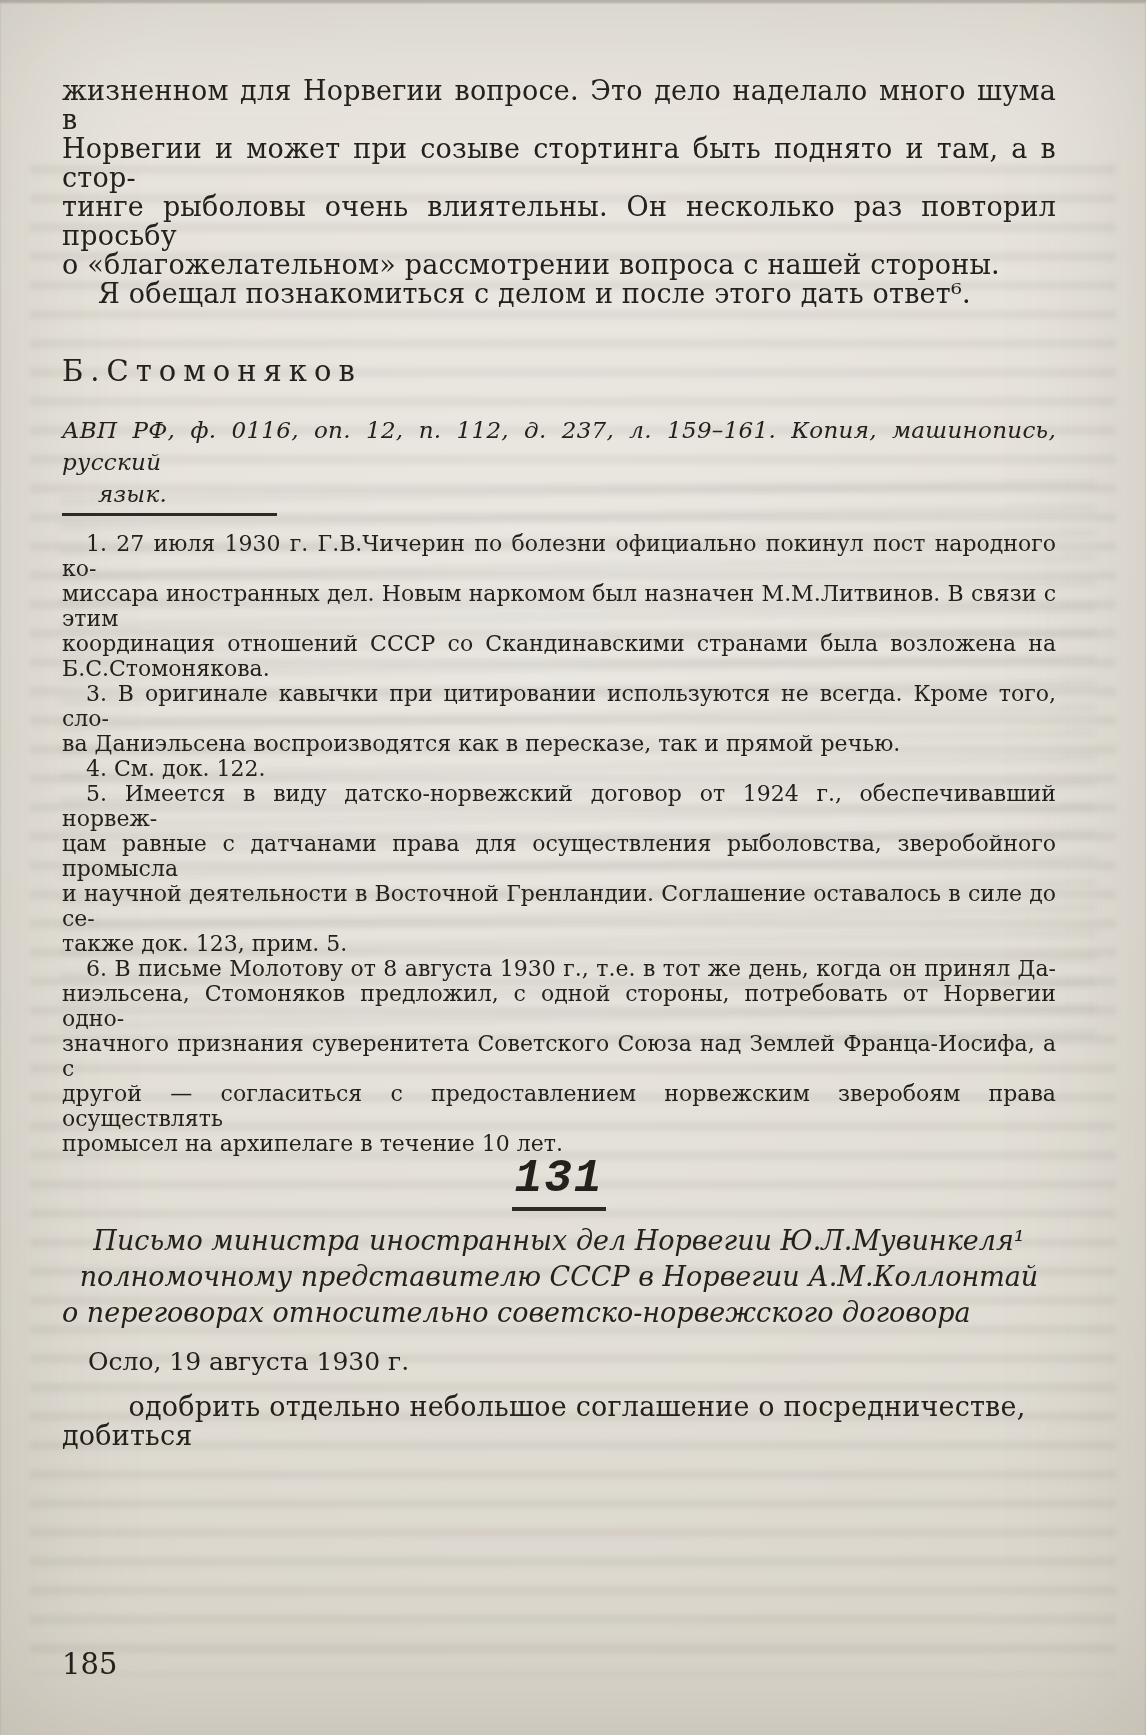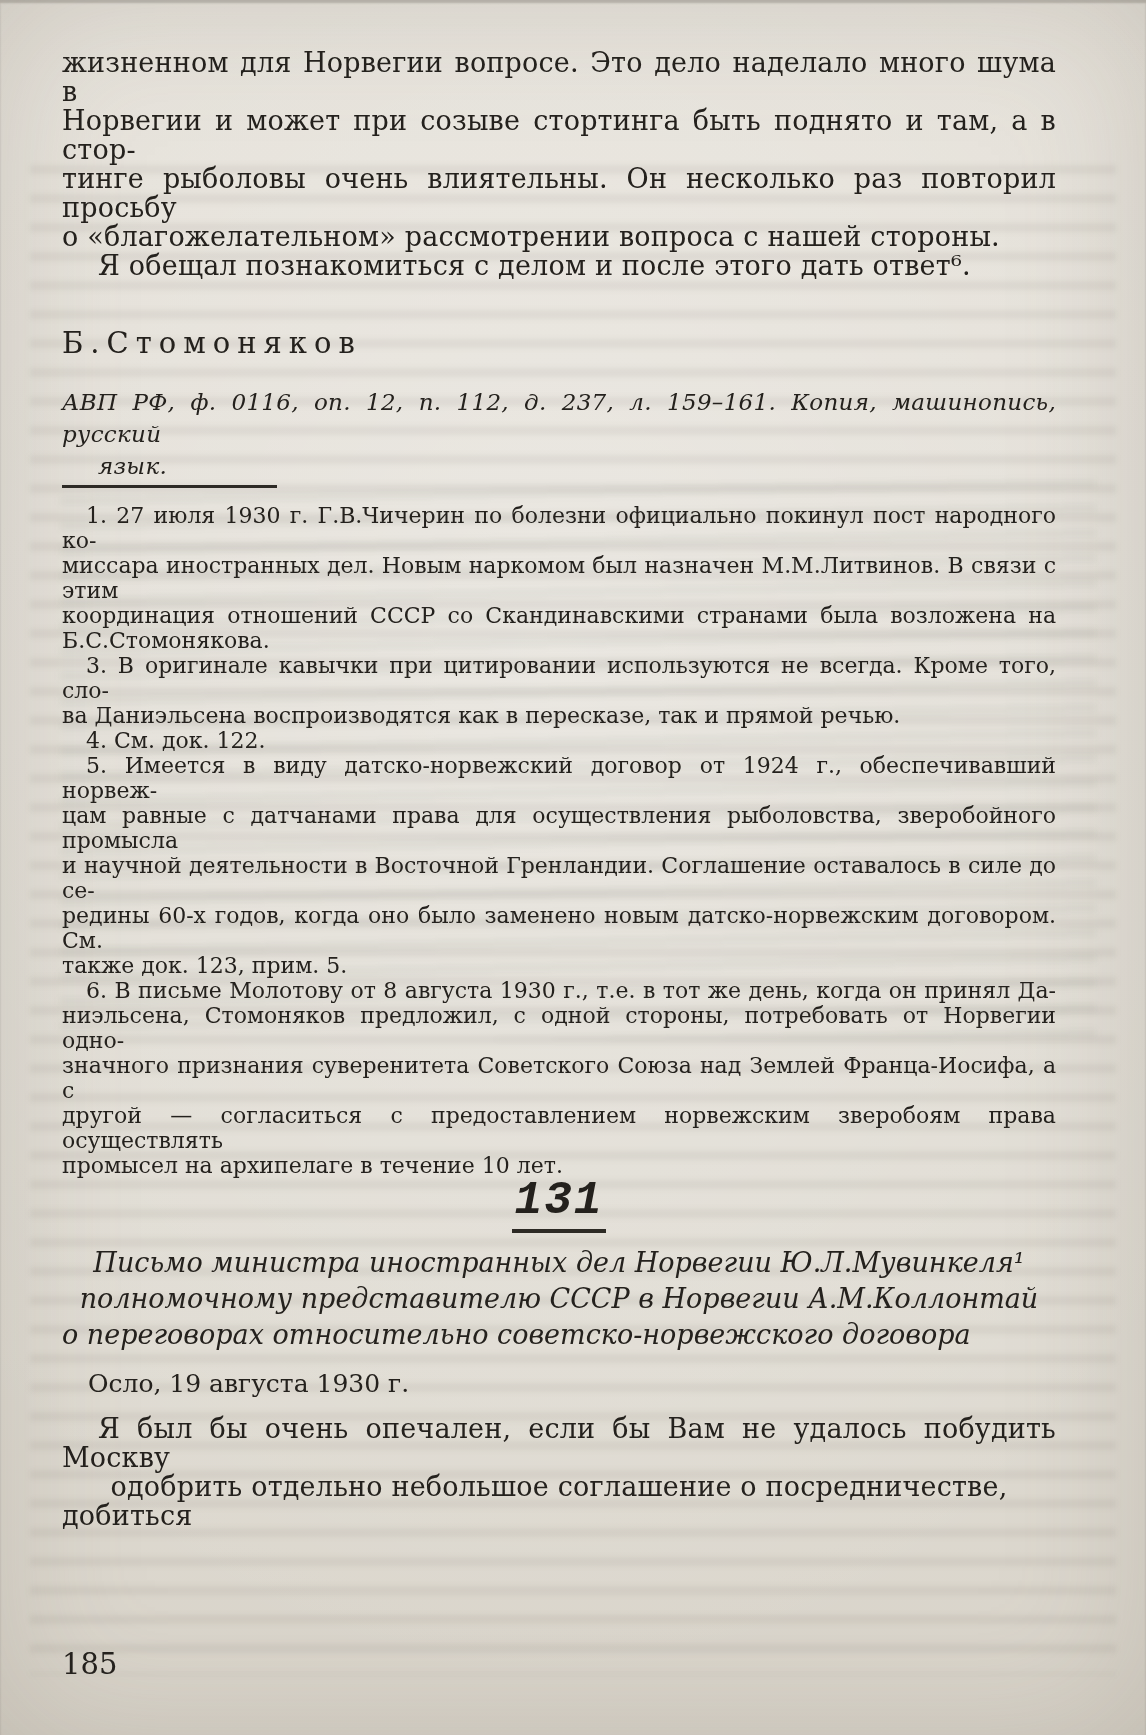--- a/index.html
+++ b/index.html
@@ -46,21 +46,21 @@
     position:absolute;left:62px;top:0;width:994px;
   }
   .ln{
     text-align:justify;
     text-align-last:justify;
   }
   .lines > .ln:last-child{ text-align-last:left;text-align:center; }
   .indent-first > .ln:first-child{ text-indent:36px; }
 
   .body-text{ font-size:27px; line-height:29px; letter-spacing:0.2px; }
-  .intro{ margin-top:48px; }
+  .intro{ margin-top:76px; }
   .promise{ margin-top:0; }
 
   .signature{
     margin-top:46px;
     font-size:29px; line-height:34px;
     text-align:left;
     letter-spacing:7px;
     margin-right:-7px;
   }
   .archive{
@@ -150,21 +150,20 @@
           <div class="ln">3. В оригинале кавычки при цитировании используются не всегда. Кроме того, сло-</div>
           <div class="ln">ва Даниэльсена воспроизводятся как в пересказе, так и прямой речью.</div>
         </div>
       <div class="lines fn">
           <div class="ln">4. См. док. 122.</div>
         </div>
       <div class="lines fn">
           <div class="ln">5. Имеется в виду датско-норвежский договор от 1924 г., обеспечивавший норвеж-</div>
           <div class="ln">цам равные с датчанами права для осуществления рыболовства, зверобойного промысла</div>
           <div class="ln">и научной деятельности в Восточной Гренландии. Соглашение оставалось в силе до се-</div>
-          <div class="ln">редины 60-х годов, когда оно было заменено новым датско-норвежским договором. См.</div>
           <div class="ln">также док. 123, прим. 5.</div>
         </div>
       <div class="lines fn">
           <div class="ln">6. В письме Молотову от 8 августа 1930 г., т.е. в тот же день, когда он принял Да-</div>
           <div class="ln">ниэльсена, Стомоняков предложил, с одной стороны, потребовать от Норвегии одно-</div>
           <div class="ln">значного признания суверенитета Советского Союза над Землей Франца-Иосифа, а с</div>
           <div class="ln">другой — согласиться с предоставлением норвежским зверобоям права осуществлять</div>
           <div class="ln">промысел на архипелаге в течение 10 лет.</div>
         </div>
     </div>
@@ -176,20 +175,19 @@
 
     <div class="lines center doc-title">
         <div class="ln">Письмо министра иностранных дел Норвегии Ю.Л.Мувинкеля¹</div>
         <div class="ln">полномочному представителю СССР в Норвегии А.М.Коллонтай</div>
         <div class="ln">о переговорах относительно советско-норвежского договора</div>
       </div>
 
     <div class="dateline">Осло, 19 августа 1930 г.</div>
 
     <div class="body-text lines indent-first letter-p1">
-        <div class="ln">Я был бы очень опечален, если бы Вам не удалось побудить Москву</div>
         <div class="ln">одобрить отдельно небольшое соглашение о посредничестве, добиться</div>
       </div>
 
   </div>
 
   <div class="page-number">185</div>
 </div>
 
 </body></html>

